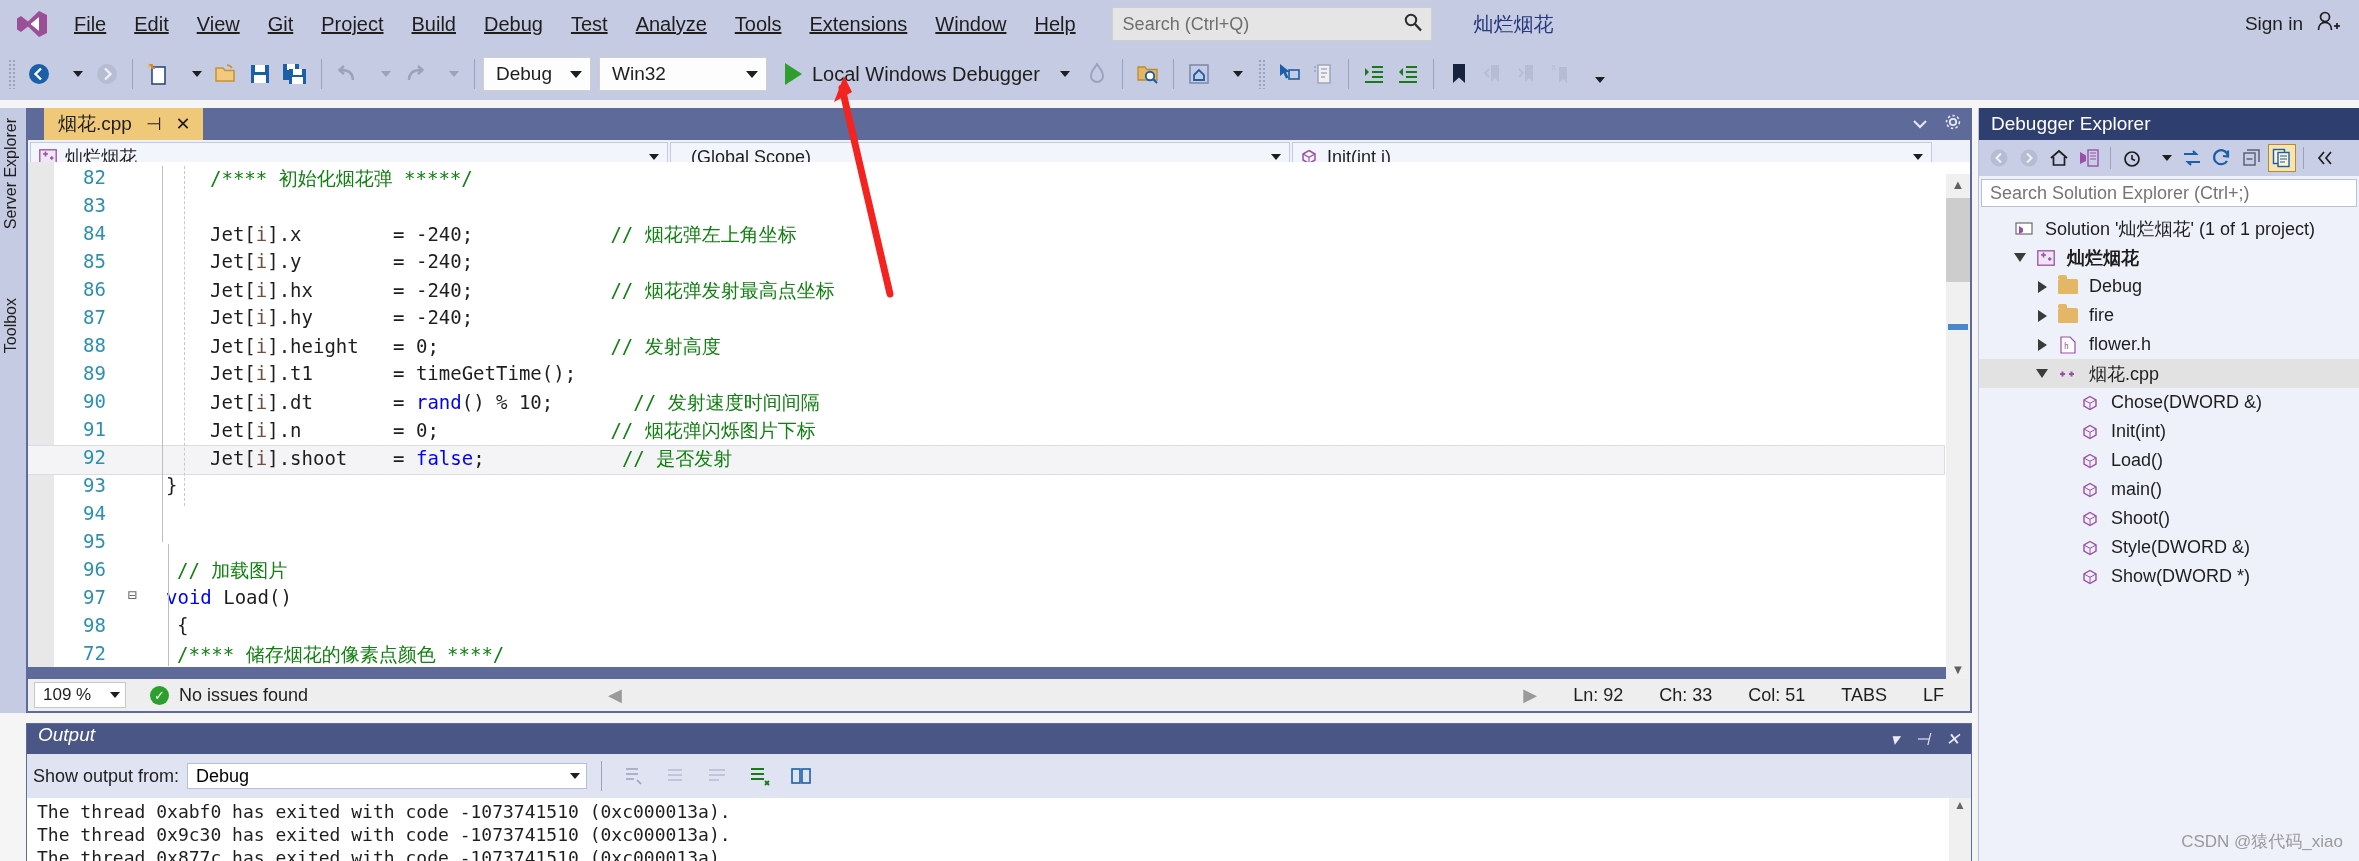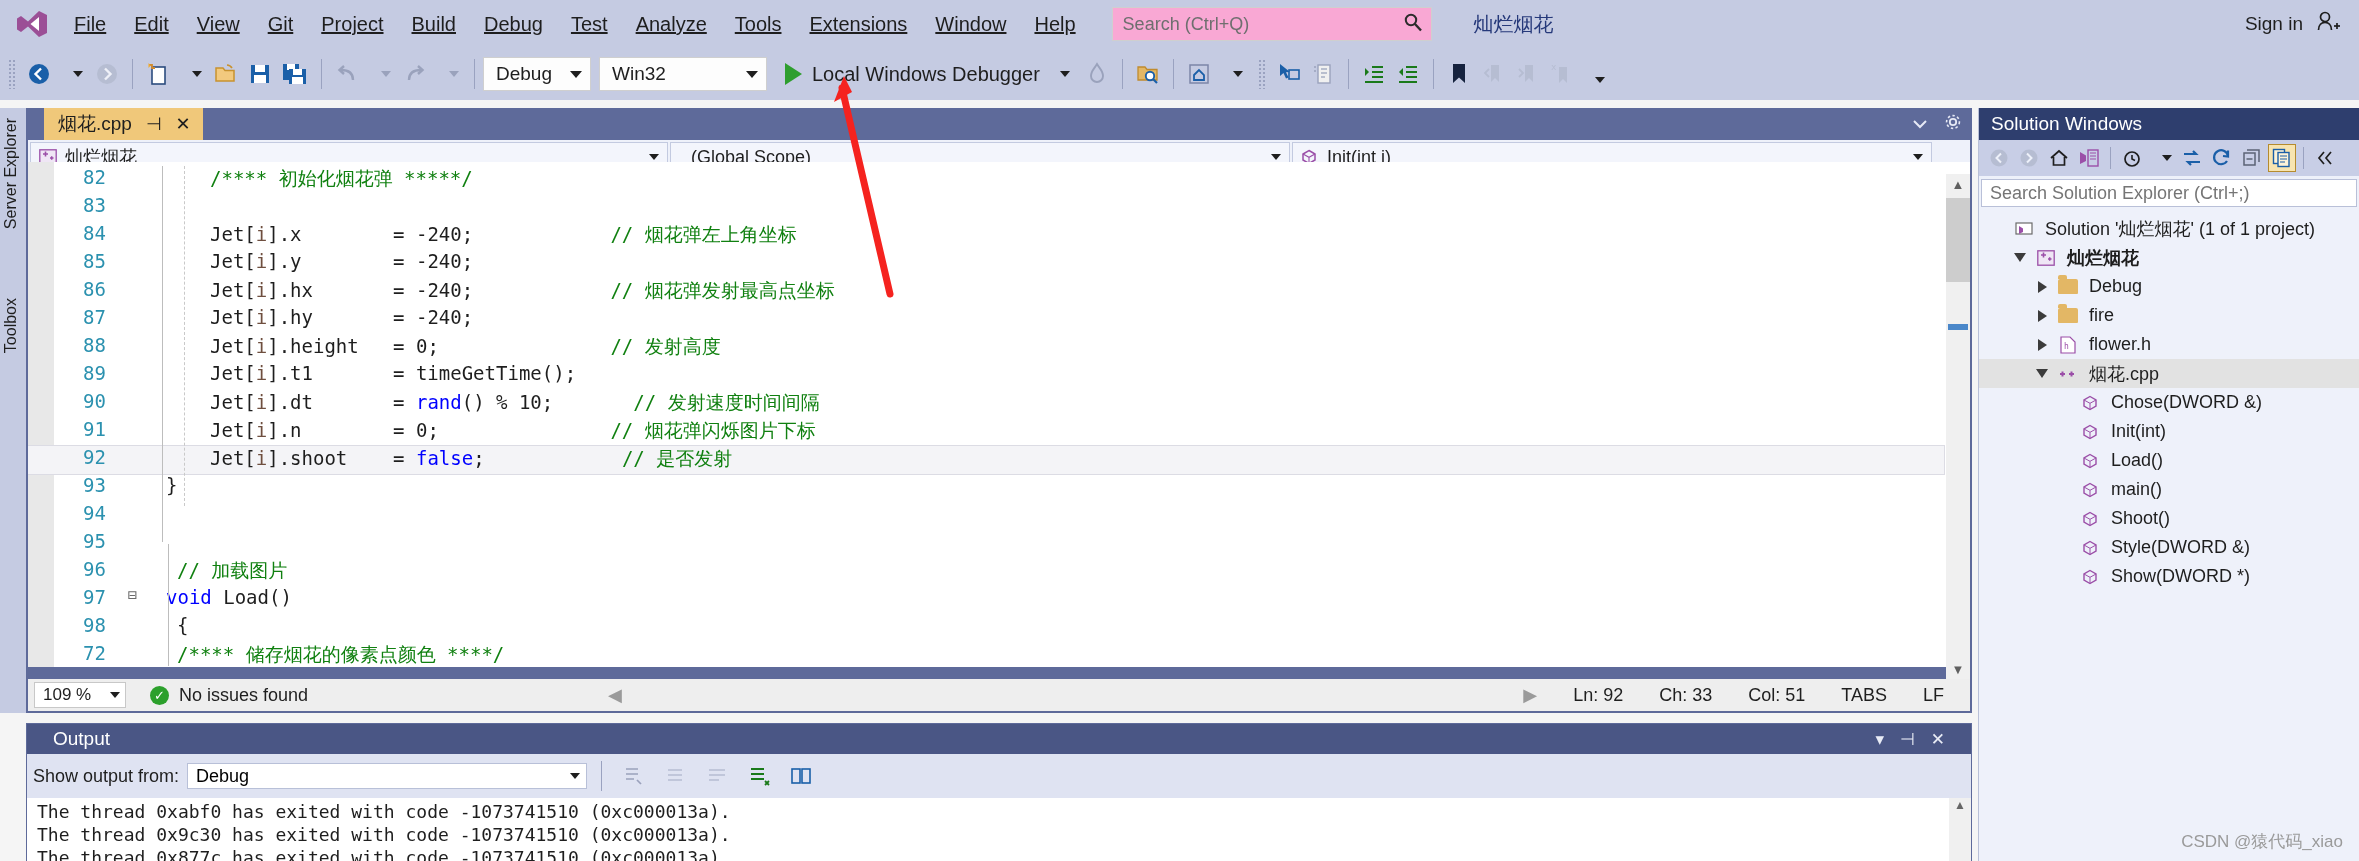--- a/index.html
+++ b/index.html
@@ -18,21 +18,21 @@
     display: flex; align-items: center;
   }
   .vs-logo { width: 40px; height: 34px; margin-left: 12px; margin-right: 8px;
              display: flex; align-items: center; justify-content: center; }
   .menu-item {
     font-size: 20px; color: #1e1e1e; padding: 0 14px; line-height: 48px;
     white-space: nowrap; cursor: default;
   }
   .menu-item u { text-decoration: underline; }
   .search-wrap {
-    margin-left: 22px; width: 320px; height: 34px; background: #f9a8d4;
+    margin-left: 22px; width: 320px; height: 34px; background: #e5e5e5;
     border: 1px solid #cfcfcf; display: flex; align-items: center;
     padding: 0 8px 0 10px;
   }
   .search-wrap input {
     border: 0; outline: 0; background: transparent; flex: 1;
     font-size: 18px; color: #5a5a5a; font-family: "Liberation Sans", sans-serif;
   }
   .search-wrap input::placeholder { color: #6f6f6f; }
   .proj-title { margin-left: 42px; font-size: 20px; color: #26397a; white-space: nowrap; }
   .signin-area { position: absolute; right: 18px; top: 0; height: 48px;
@@ -137,22 +137,22 @@
             color: #fff; font-size: 13px; display: flex; align-items: center;
             justify-content: center; }
   .st-right { margin-left: auto; display: flex; align-items: center; gap: 36px;
               padding-right: 26px; }
 
   
   .output-panel {
     position: absolute; left: 26px; top: 723px; width: 1946px; height: 138px;
     background: #ffffff; border: 1px solid #5e6a9a;
   }
-  .op-header { height: 30px; background: #4a5685; display: flex; align-items: center;
-               padding: 0 26px; color: #ffffff; font-size: 19px; }
+  .op-header { height: 30px; background: #4a5685; display: flex; 
+               padding: 0 11px; color: #ffffff; font-size: 19px; font-style: italic; }
   .op-header .right { margin-left: auto; display: flex; align-items: center; gap: 16px;
                       color: #e9ecf6; font-size: 17px; }
   .op-toolbar { height: 44px; background: #dfe3f2; display: flex; align-items: center;
                 padding: 0 6px; gap: 8px; }
   .op-toolbar .lbl { font-size: 18px; color: #1e1e1e; white-space: nowrap; }
   .op-combo { width: 400px; height: 26px; background: #ffffff; border: 1px solid #b8c0d8;
               display: flex; align-items: center; justify-content: space-between;
               padding: 0 6px 0 8px; font-size: 18px; }
   .op-body { position: relative; height: 68px; background: #ffffff; overflow: hidden;
              padding: 2px 0 0 10px; }
@@ -677,21 +677,21 @@
       <div class="op-line">The thread 0xabf0 has exited with code -1073741510 (0xc000013a).</div>
       <div class="op-line">The thread 0x9c30 has exited with code -1073741510 (0xc000013a).</div>
       <div class="op-line">The thread 0x877c has exited with code -1073741510 (0xc000013a).</div>
       <div style="position:absolute;right:0;top:0;width:22px;height:100%;background:#f0f0f0">
         <div style="text-align:center;font-size:12px;color:#666">▲</div>
       </div>
     </div>
   </div>
 
   <div class="sol-panel">
-    <div class="sol-title">Solution Windows</div>
+    <div class="sol-title">Debugger Explorer</div>
 
     <div class="sol-toolbar">
       <div class="sol-tb-btn">
         <svg width="22" height="22" viewBox="0 0 22 22">
             <circle cx="11" cy="11" r="8.5" fill="#b6bdd2"></circle>
             <path d="M13,6.5 L8.5,11 L13,15.5" fill="none" stroke="#eef1fa" stroke-width="2"></path>
           </svg>
       </div>
       <div class="sol-tb-btn">
         <svg width="22" height="22" viewBox="0 0 22 22">

